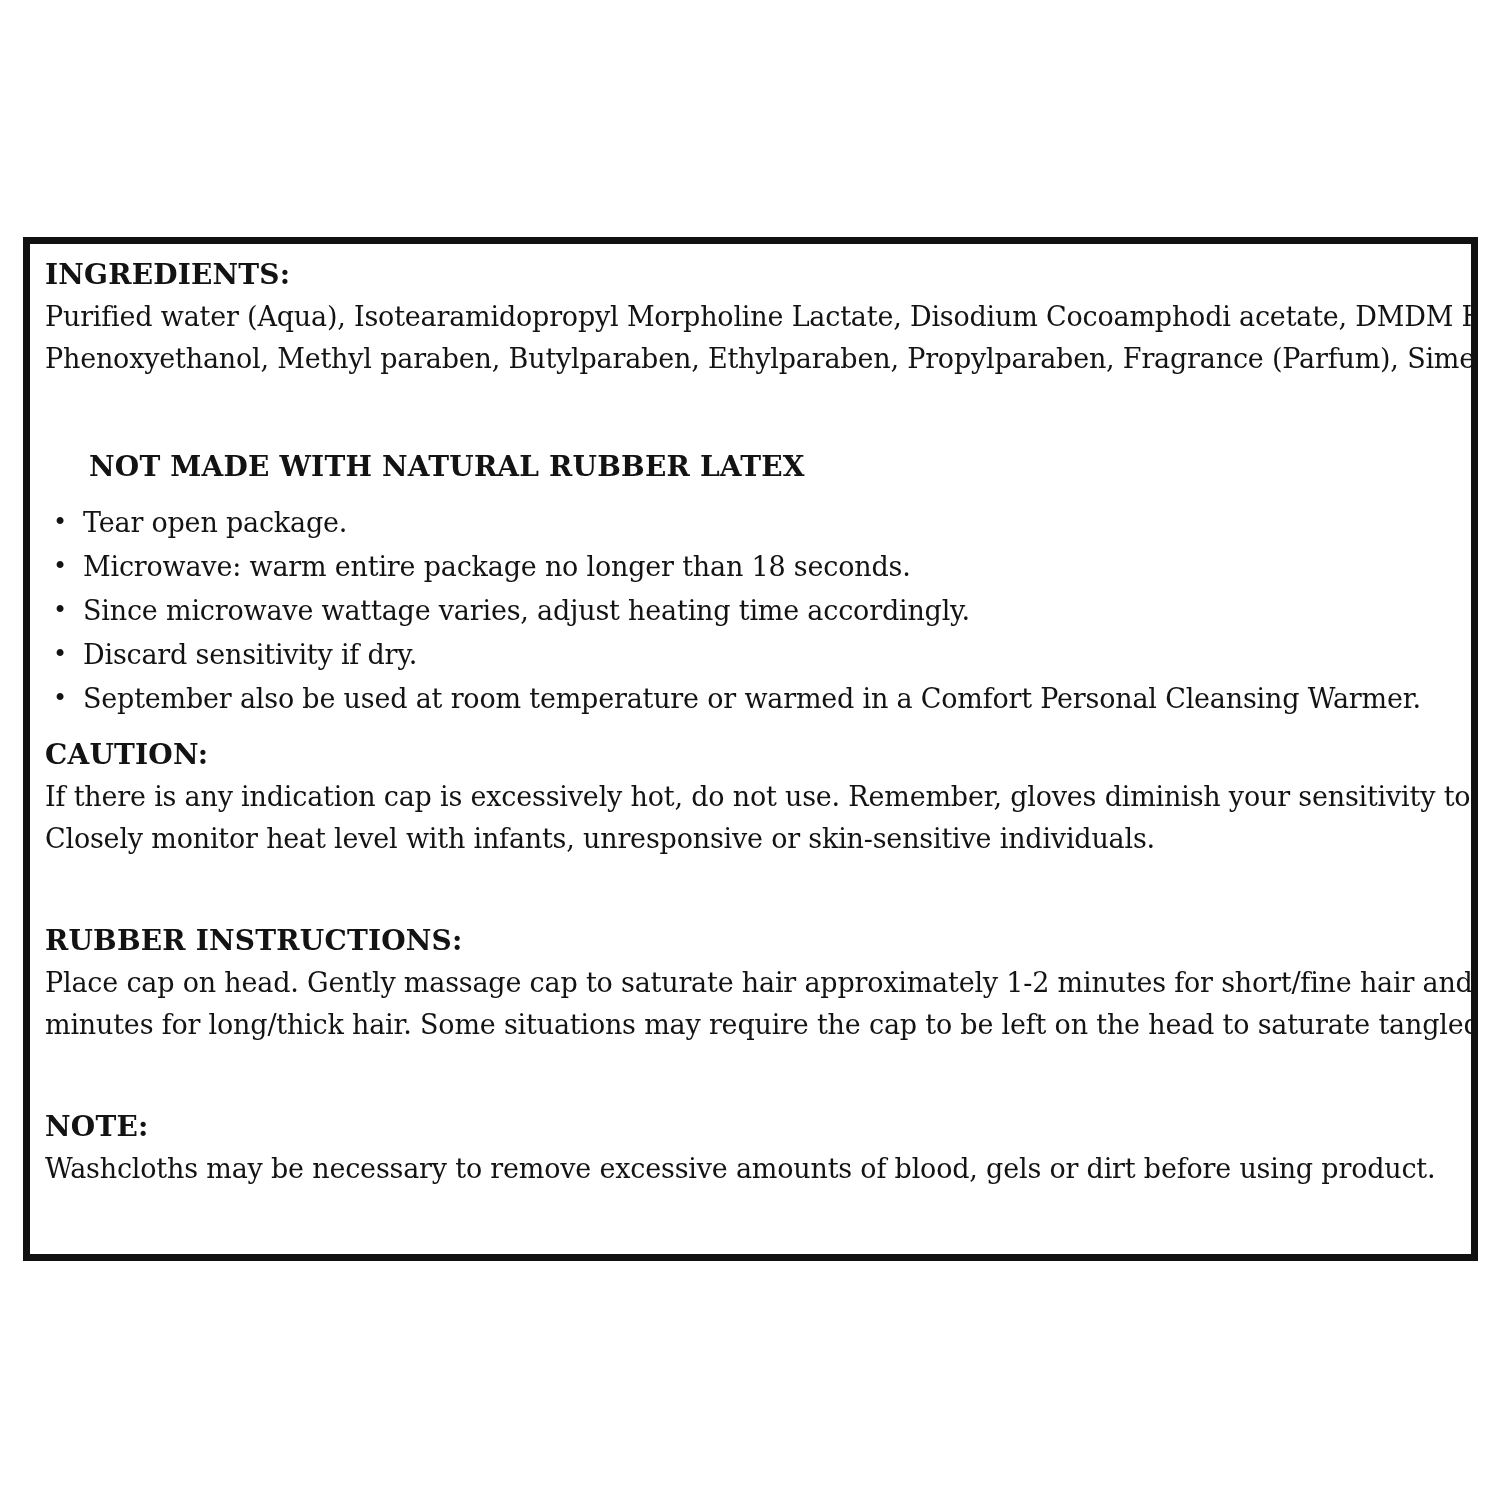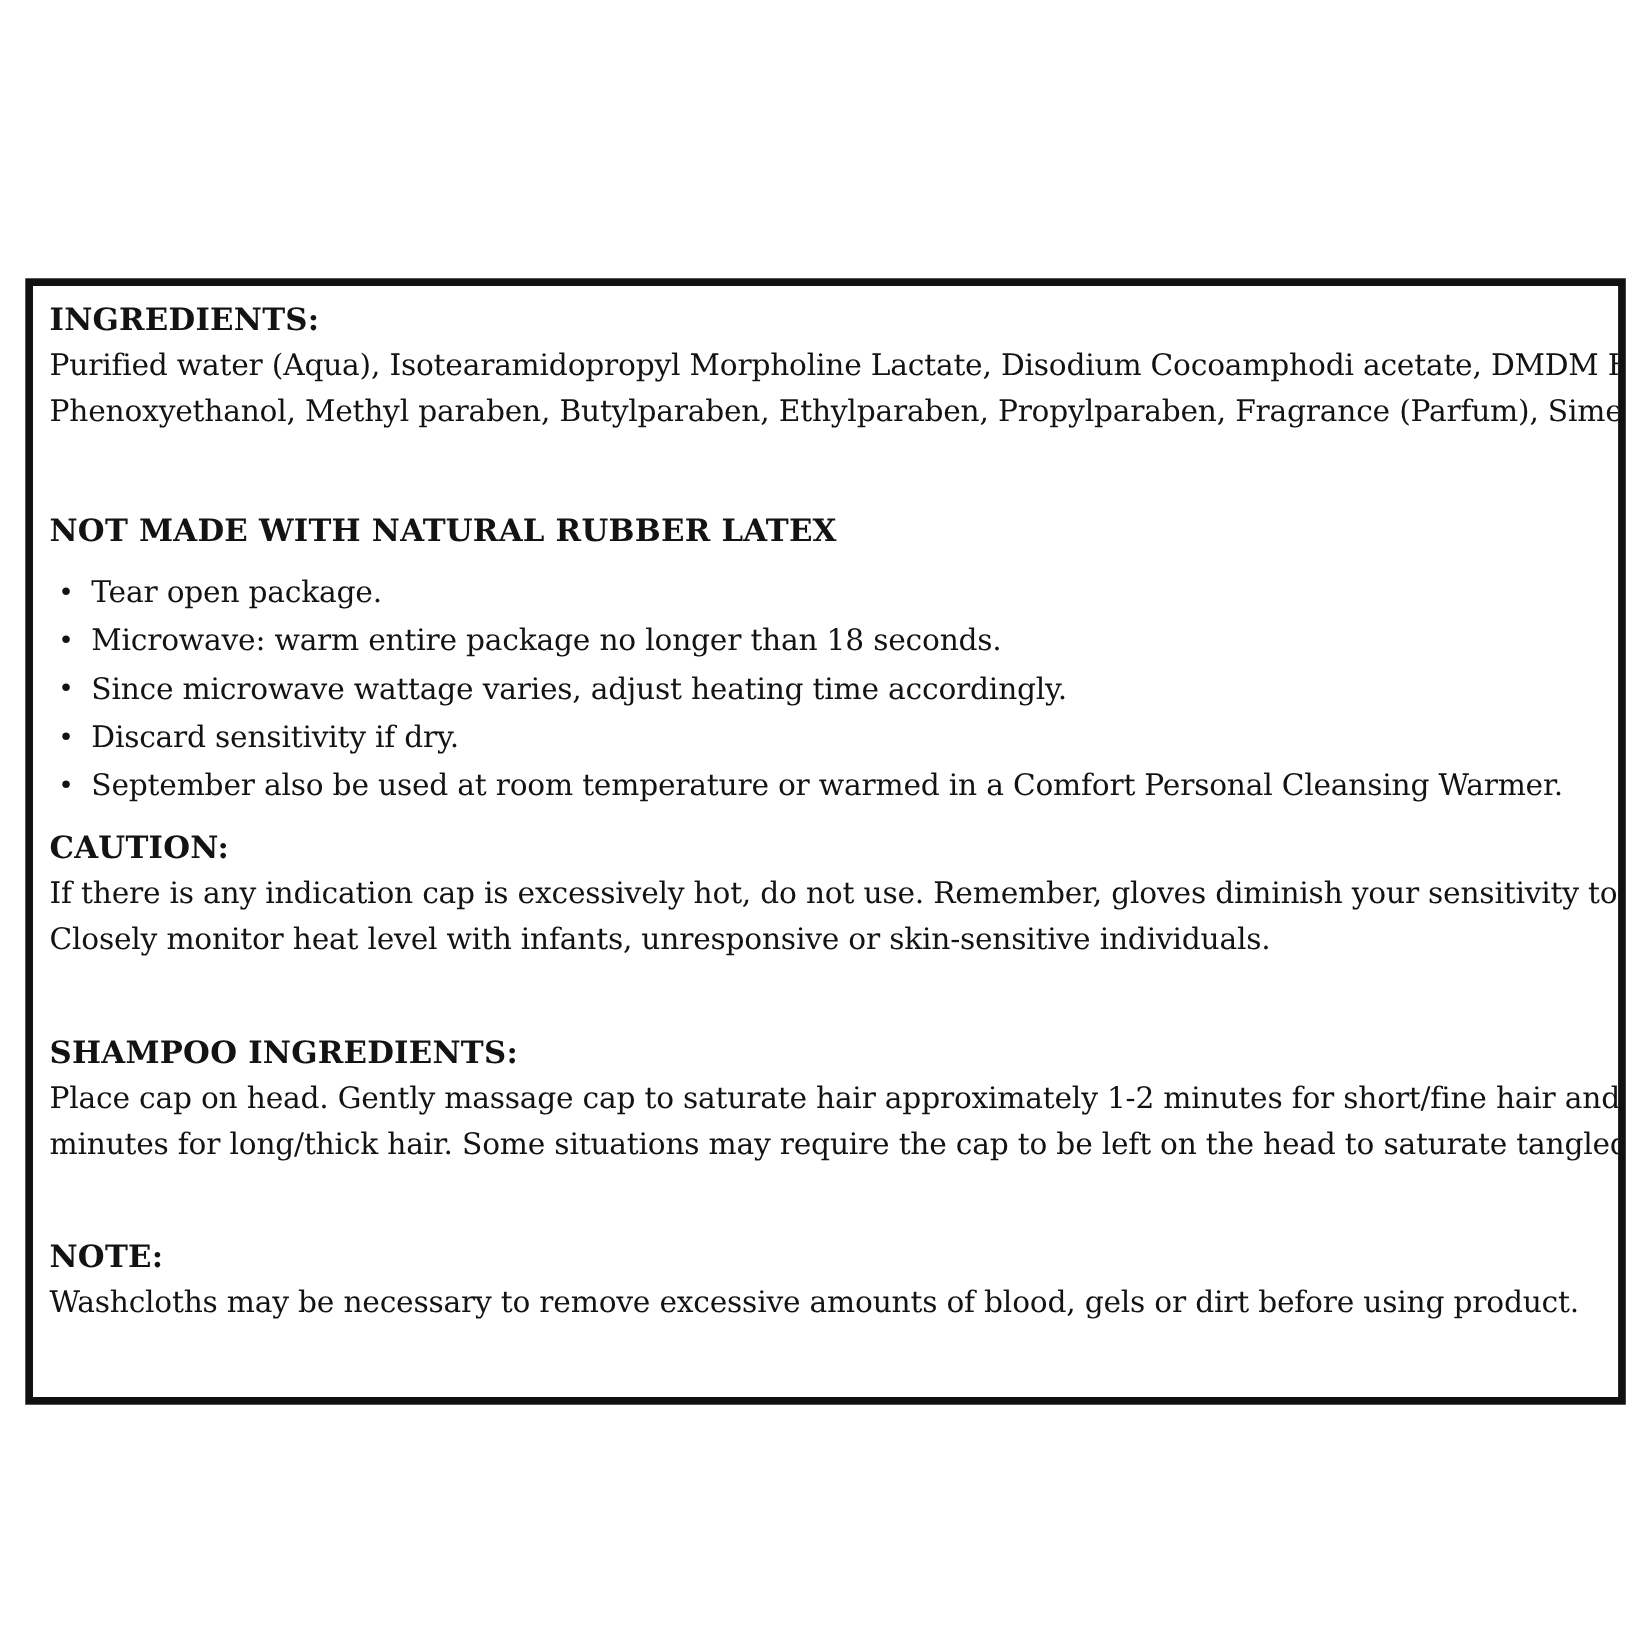--- a/index.html
+++ b/index.html
@@ -11,21 +11,21 @@
     position: relative;
     width: 1500px;
     height: 1500px;
     background: #ffffff;
     font-family: "DejaVu Serif", "Liberation Serif", serif;
     color: #131313;
   }
   .label-box {
     position: absolute;
     left: 23px;
-    top: 253px;
+    top: 237px;
     width: 1455px;
     height: 1024px;
     border: 7px solid #111111;
     box-sizing: border-box;
     padding: 10px 16px 0 15px;
     overflow: hidden;
   }
   .section { margin: 0; }
   .heading {
     font-weight: bold;
@@ -52,21 +52,21 @@
     white-space: nowrap;
   }
   ul.bullets .marker {
     display: inline-block;
     width: 30px;
     font-size: 24px;
     vertical-align: middle;
     padding-bottom: 4px;
   }
   
-  .s1 { margin-top: 66px; }
+  .s1 { margin-top: 66px; margin-left: 44px; }
   .s2 { margin-top: 14px; }
   .s3 { margin-top: 12px; }
   .s4 { margin-top: 60px; }
   .s5 { margin-top: 60px; }
 </style>
 </head>
 <body>
 
 <div class="canvas">
   <div class="label-box">
@@ -91,21 +91,21 @@
       </ul>
     </div>
 
     <div class="section s3">
       <div class="heading">CAUTION:</div>
       <div class="body-line">If there is any indication cap is excessively hot, do not use. Remember, gloves diminish your sensitivity to heat.</div>
       <div class="body-line">Closely monitor heat level with infants, unresponsive or skin-sensitive individuals.</div>
     </div>
 
     <div class="section s4">
-      <div class="heading">SHAMPOO INGREDIENTS:</div>
+      <div class="heading">RUBBER INSTRUCTIONS:</div>
       <div class="body-line">Place cap on head. Gently massage cap to saturate hair approximately 1-2 minutes for short/fine hair and 2-3</div>
       <div class="body-line">minutes for long/thick hair. Some situations may require the cap to be left on the head to saturate tangled areas.</div>
     </div>
 
     <div class="section s5">
       <div class="heading">NOTE:</div>
       <div class="body-line">Washcloths may be necessary to remove excessive amounts of blood, gels or dirt before using product.</div>
     </div>
 
   </div>

